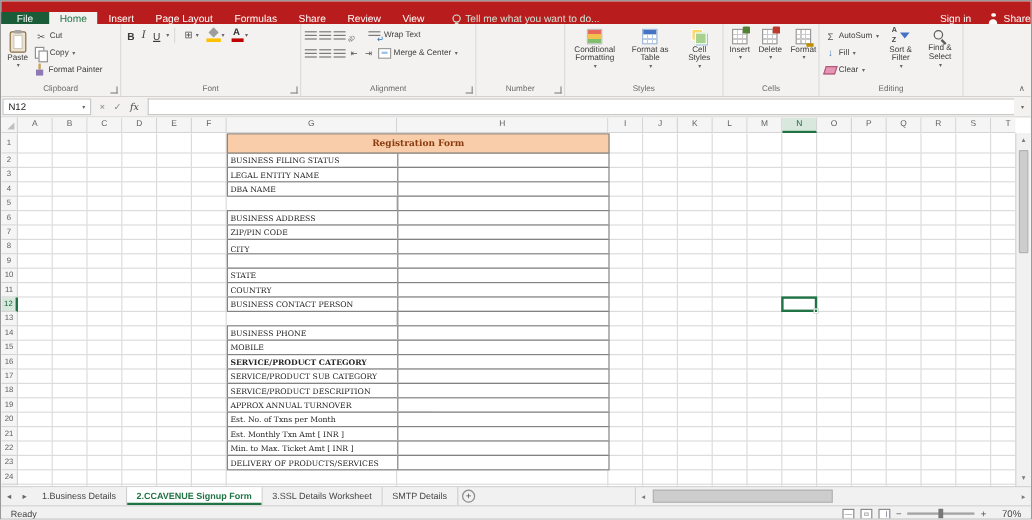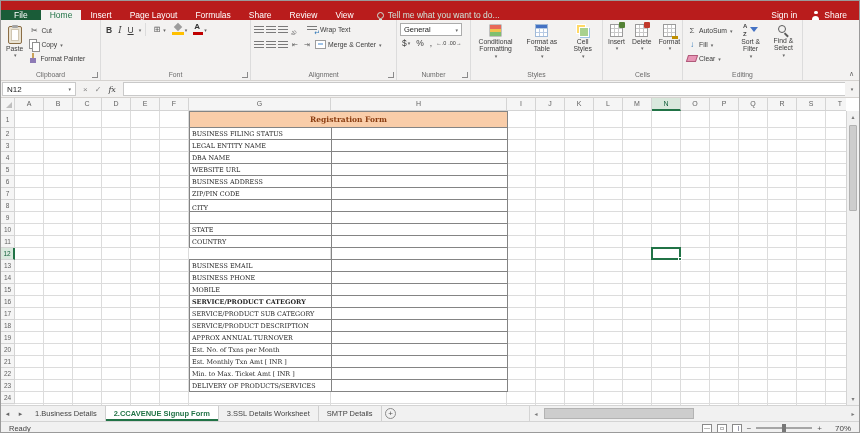--- a/index.html
+++ b/index.html
@@ -9,21 +9,21 @@
 
   
   .titlebar { position:absolute; top:0; left:0; right:0; height:19px; background:#b91c1c; display:flex; align-items:flex-end; color:#fff; }
   #menuTabs { display:flex; align-items:stretch; }
   .mtab { padding:0 9px; display:flex; align-items:center; font-size:8.5px; color:#fff; }
   .mtab.file { background:#1a5c38; padding:0 13px; }
   .mtab.active { background:#f3f2f1; color:#217346; }
   .tellme { display:flex; align-items:center; gap:4px; margin-left:14px; color:#cfe3d8; font-size:8.5px; }
   .bulb { width:7px; height:7px; border:1px solid #cfe3d8; border-radius:50%; position:relative; }
   .bulb::after { content:""; position:absolute; left:1px; bottom:-3px; width:3px; height:2px; background:#cfe3d8; }
-  .tbright { margin-left:auto; display:flex; align-items:center; gap:14px; padding-right:12px; font-size:8.5px; }
+  .tbright { margin-left:auto; display:flex; align-items:center; gap:14px; font-size:8.5px; }
   .person { width:9px; height:9px; position:relative; display:inline-block; }
   .person::before { content:""; position:absolute; left:3px; top:0; width:3.5px; height:3.5px; border-radius:50%; background:#fff; }
   .person::after { content:""; position:absolute; left:1px; bottom:0; width:7px; height:4px; border-radius:4px 4px 0 0; background:#fff; }
   .share { display:flex; align-items:center; gap:4px; }
 
   
   .ribbon { position:absolute; top:19px; left:0; right:0; height:61px; background:#f3f2f1; border-bottom:1px solid #d5d2cf; display:flex; align-items:stretch; }
   .grp { position:relative; border-right:1px solid #dcdcdc; padding:3px 3px 13px; display:flex; gap:3px; align-items:flex-start; }
   .grp-label { position:absolute; bottom:0; left:0; right:0; height:11px; line-height:11px; text-align:center; font-size:6.8px; color:#6b6b6b; }
   .launcher { position:absolute; right:2px; bottom:2px; width:6px; height:6px; border-right:1px solid #8a8a8a; border-bottom:1px solid #8a8a8a; }
@@ -248,36 +248,20 @@
             <span>Merge &amp; Center</span>
             <span class="dd">▾</span>
           </div>
         </div>
       </div>
       <span class="grp-label">Alignment</span>
       <span class="launcher"></span>
     </div>
 
     <div class="grp" style="width:74px">
-      <div class="col">
-        <div class="combo" style="width:62px">
-          <span>General</span>
-          <span class="dd">▾</span>
-        </div>
-        <div class="row" style="font-size:7px;color:#3b3b3b">
-          <span class="tbtn">
-              <span>$</span>
-              <span class="dd">▾</span>
-            </span>
-          <span class="tbtn">%</span>
-          <span class="tbtn">,</span>
-          <span style="font-size:5.5px">←.0</span>
-          <span style="font-size:5.5px">.00→</span>
-        </div>
-      </div>
       <span class="grp-label">Number</span>
       <span class="launcher"></span>
     </div>
 
     <div class="grp" style="width:132px">
       <div class="bb">
         <span class="ic-cond"></span>
         <span class="lbl">Conditional Formatting</span>
         <span class="dd">▾</span>
       </div>
@@ -457,36 +441,35 @@
         <div class="hl" style="top: 268px;"></div>
         <div class="hl" style="top: 280px;"></div>
         <div class="hl" style="top: 292px;"></div>
         <div class="fcell ftitle" style="left: 174px; top: 0px; width: 319px; height: 17px;">Registration Form</div>
         <div class="fcell flabel" style="left: 174px; top: 16px; width: 143px; height: 13px;">BUSINESS FILING STATUS</div>
         <div class="fcell" style="left: 316px; top: 16px; width: 177px; height: 13px;"></div>
         <div class="fcell flabel" style="left: 174px; top: 28px; width: 143px; height: 13px;">LEGAL ENTITY NAME</div>
         <div class="fcell" style="left: 316px; top: 28px; width: 177px; height: 13px;"></div>
         <div class="fcell flabel" style="left: 174px; top: 40px; width: 143px; height: 13px;">DBA NAME</div>
         <div class="fcell" style="left: 316px; top: 40px; width: 177px; height: 13px;"></div>
-        <div class="fcell flabel" style="left: 174px; top: 52px; width: 143px; height: 13px;">WEBSITE URL</div>
         <div class="fcell" style="left: 316px; top: 52px; width: 177px; height: 13px;"></div>
         <div class="fcell flabel" style="left: 174px; top: 64px; width: 143px; height: 13px;">BUSINESS ADDRESS</div>
         <div class="fcell" style="left: 316px; top: 64px; width: 177px; height: 13px;"></div>
         <div class="fcell flabel" style="left: 174px; top: 76px; width: 143px; height: 13px;">ZIP/PIN CODE</div>
         <div class="fcell" style="left: 316px; top: 76px; width: 177px; height: 13px;"></div>
         <div class="fcell flabel" style="left: 174px; top: 88px; width: 143px; height: 17px; text-decoration: underline;">CITY</div>
         <div class="fcell" style="left: 316px; top: 88px; width: 177px; height: 13px;"></div>
         <div class="fcell flabel" style="left: 174px; top: 100px; width: 143px; height: 13px;"></div>
         <div class="fcell" style="left: 316px; top: 100px; width: 177px; height: 13px;"></div>
         <div class="fcell flabel" style="left: 174px; top: 112px; width: 143px; height: 13px;">STATE</div>
         <div class="fcell" style="left: 316px; top: 112px; width: 177px; height: 13px;"></div>
         <div class="fcell flabel" style="left: 174px; top: 124px; width: 143px; height: 13px;">COUNTRY</div>
         <div class="fcell" style="left: 316px; top: 124px; width: 177px; height: 13px;"></div>
+        <div class="fcell flabel" style="left: 174px; top: 136px; width: 143px; height: 13px;">BUSINESS CONTACT PERSON</div>
         <div class="fcell" style="left: 316px; top: 136px; width: 177px; height: 13px;"></div>
-        <div class="fcell flabel" style="left: 174px; top: 148px; width: 143px; height: 13px;">BUSINESS EMAIL</div>
         <div class="fcell" style="left: 316px; top: 148px; width: 177px; height: 13px;"></div>
         <div class="fcell flabel" style="left: 174px; top: 160px; width: 143px; height: 13px;">BUSINESS PHONE</div>
         <div class="fcell" style="left: 316px; top: 160px; width: 177px; height: 13px;"></div>
         <div class="fcell flabel" style="left: 174px; top: 172px; width: 143px; height: 13px;">MOBILE</div>
         <div class="fcell" style="left: 316px; top: 172px; width: 177px; height: 13px;"></div>
         <div class="fcell flabel" style="left: 174px; top: 184px; width: 143px; height: 13px; font-weight: bold;">SERVICE/PRODUCT CATEGORY</div>
         <div class="fcell" style="left: 316px; top: 184px; width: 177px; height: 13px;"></div>
         <div class="fcell flabel" style="left: 174px; top: 196px; width: 143px; height: 13px;">SERVICE/PRODUCT SUB CATEGORY</div>
         <div class="fcell" style="left: 316px; top: 196px; width: 177px; height: 13px;"></div>
         <div class="fcell flabel" style="left: 174px; top: 208px; width: 143px; height: 13px;">SERVICE/PRODUCT DESCRIPTION</div>

